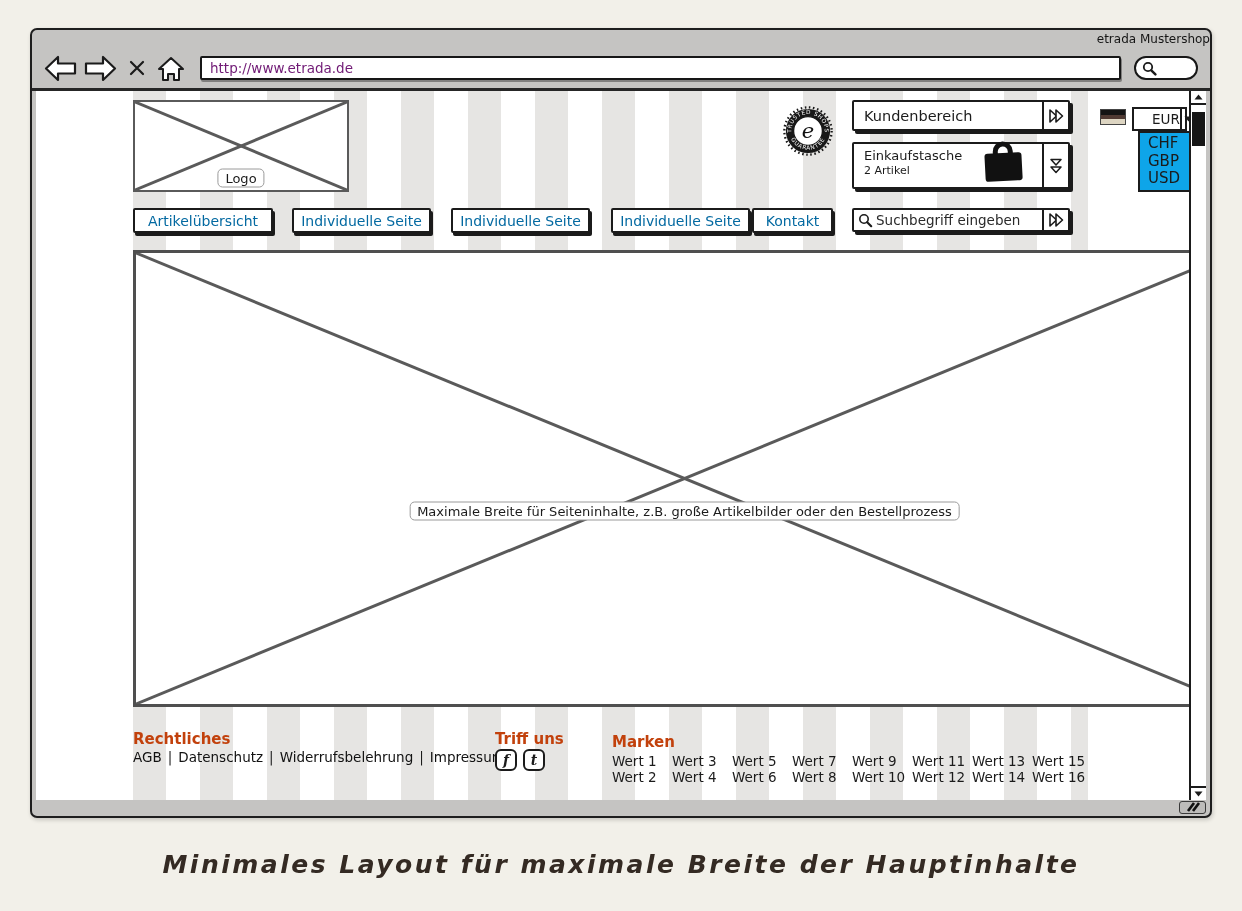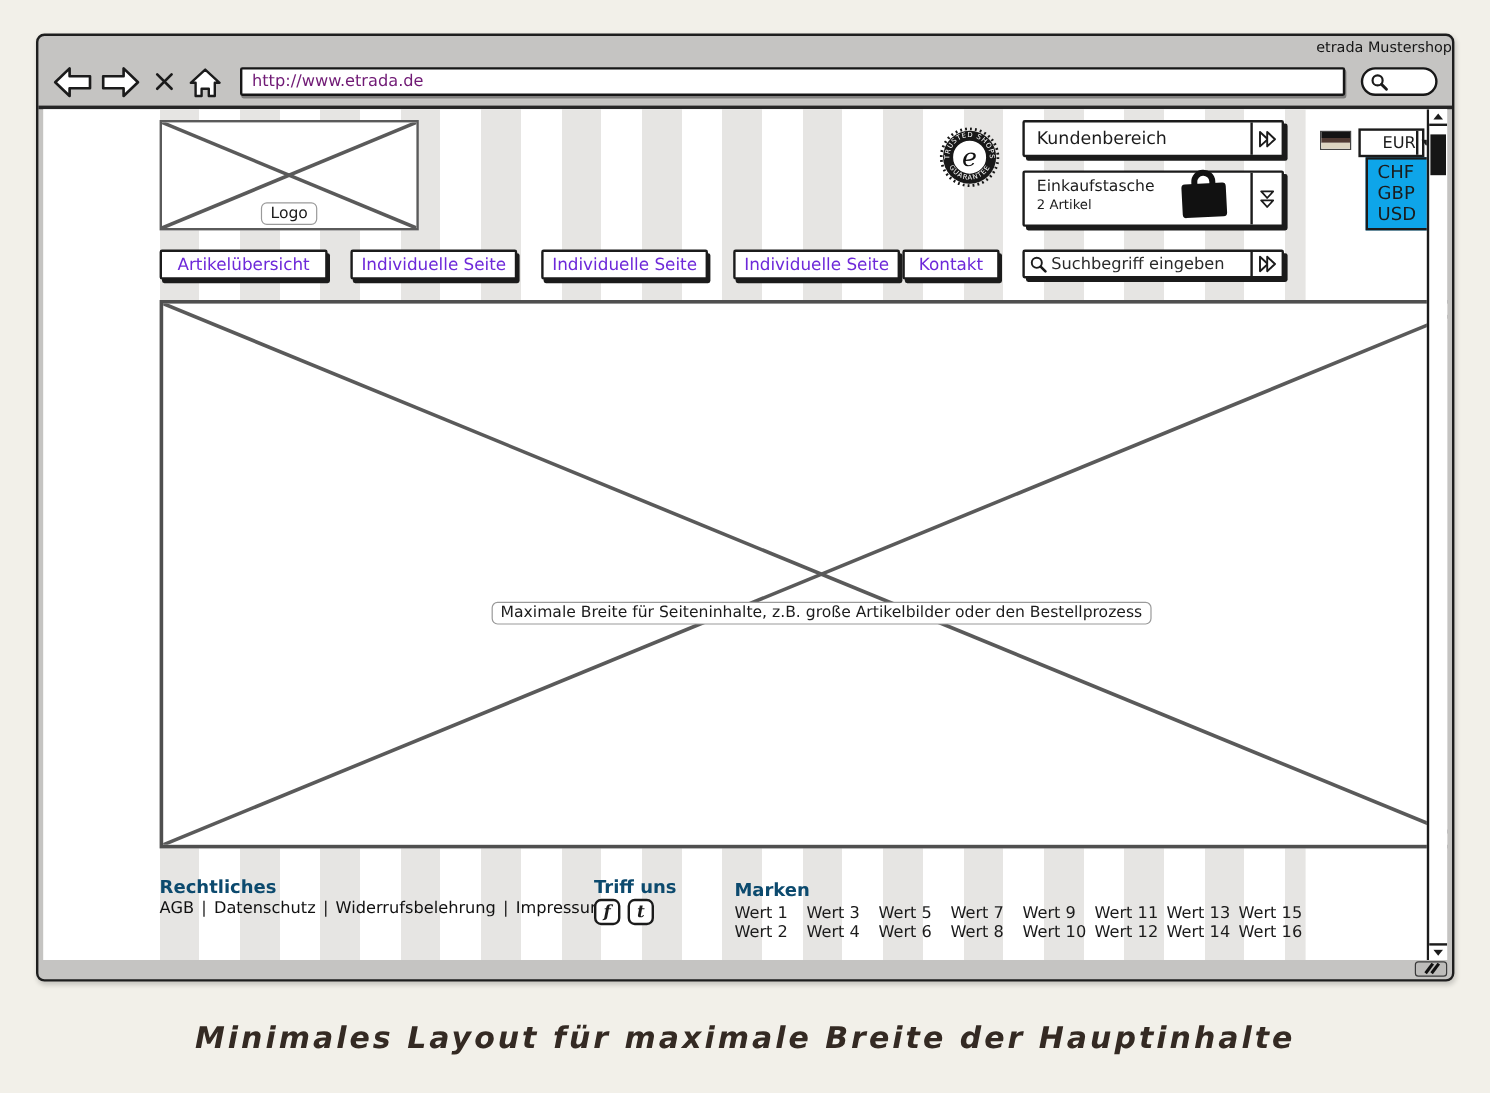--- a/index.html
+++ b/index.html
@@ -64,38 +64,38 @@
   .select-arrow { flex:0 0 16px; border-left:2px solid #1b1b1b; display:flex;
                   align-items:center; justify-content:center; }
   .select-list { position:absolute; left:1091px; top:40px; width:61px; background:#0ea5e9;
                  border:2px solid #1b1b1b; padding:2px 0;margin-left:11px; }
   .select-option { font-size:15px; line-height:17.5px; padding-left:8px; cursor:pointer; }
 
   
   .nav { position:absolute; left:97px; top:117px; width:940px; height:26px; }
   .nav-btn { position:absolute; top:0; height:25px; background:#fff; border:2px solid #1b1b1b;
              border-radius:2px; box-shadow:2px 3px 0 #1b1b1b; font-family:"DejaVu Sans", sans-serif;
-             font-size:14px; color:#6d28d9; cursor:pointer; }
+             font-size:14px; color:#0369a1; cursor:pointer; }
   .nav-btn:nth-child(1){ left:0;    width:140px; }
   .nav-btn:nth-child(2){ left:159px;width:139px; }
   .nav-btn:nth-child(3){ left:318px;width:139px; }
   .nav-btn:nth-child(4){ left:478px;width:139px; }
   .nav-btn:nth-child(5){ left:619px;width:81px;  }
 
   .w-search .search-ic { flex:0 0 22px; display:flex; align-items:center; justify-content:center; }
   .w-search input { flex:1; border:0; outline:none; font-family:"DejaVu Sans", sans-serif;
                     font-size:13.5px; color:#222; min-width:0; }
   .w-search input::placeholder { color:#2a2a2a; opacity:1; }
 
   
   .main-ph { position:absolute; left:97px; top:159px; width:1103px; height:457px;
              background:#fff; border:3px solid #4f4f4f; }
 
   
-  .f-head { position:absolute; font-size:15px; font-weight:bold; color:#0c4a6e; }
+  .f-head { position:absolute; font-size:15px; font-weight:bold; color:#c2410c; }
   .legal-links { position:absolute; left:97px; top:658px; font-size:13.5px; }
   .legal-links a { color:#111; text-decoration:none; cursor:pointer; }
   .sep { margin:0 6px; }
   .social-icons { position:absolute; left:459px; top:658px; display:flex; gap:6px; }
   .social-icon { width:22px; height:22px; border:2px solid #1b1b1b; border-radius:6px;
                  display:flex; align-items:center; justify-content:center; cursor:pointer;
                  font-family:"DejaVu Serif", serif; font-style:italic; font-weight:bold;
                  font-size:14px; background:#fff; }
   .brand-grid { position:absolute; left:576px; top:662px; display:grid;
                 grid-template-columns:repeat(8,60px); font-size:13.5px; line-height:16px; }

